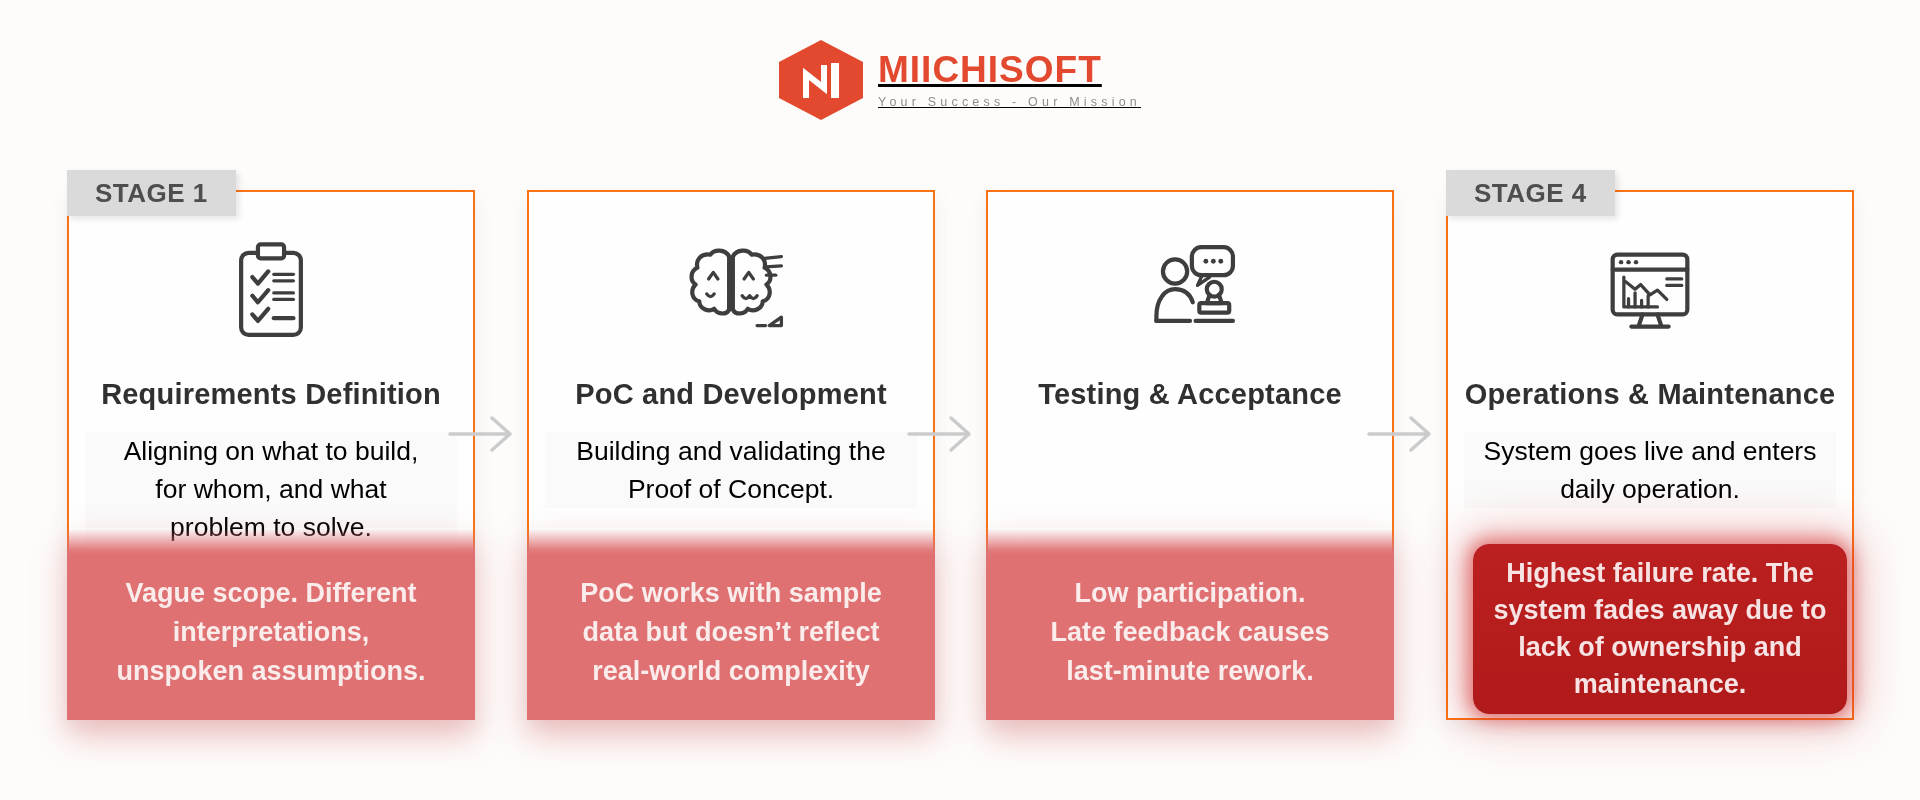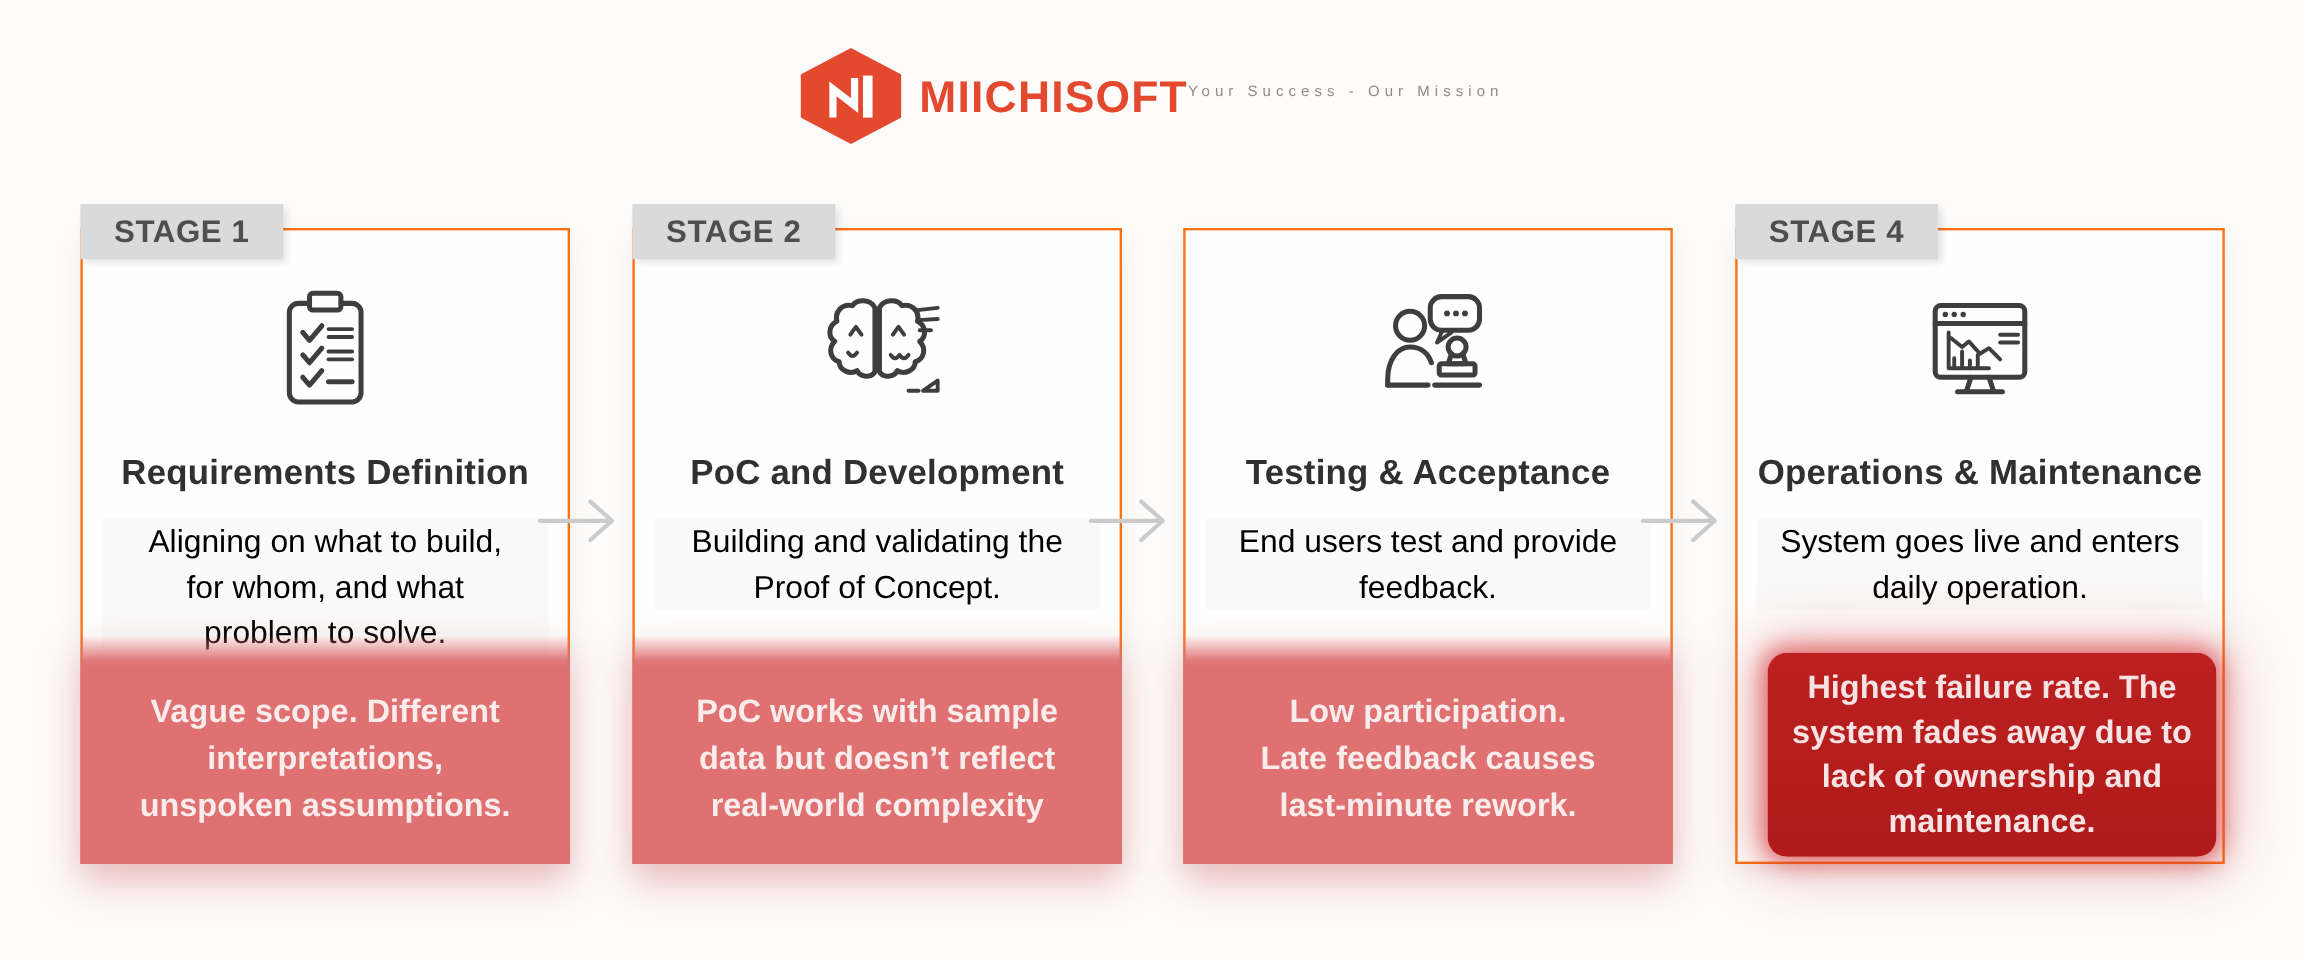--- a/index.html
+++ b/index.html
@@ -7,21 +7,21 @@
     width:1920px; height:800px;
     background:#fdfcfb;
     font-family:"Liberation Sans","DejaVu Sans",sans-serif;
     position:relative; overflow:hidden;
   }
 
   
   .logo { position:absolute; top:40px; left:50%; transform:translateX(-50%);
           display:flex; align-items:center; gap:15px; }
   .logo-hex svg { display:block; }
-  .logo-text { display:flex; flex-direction:row; }
+  .logo-text { display:flex; flex-direction:column;text-decoration:underline; }
   .brand { font-size:37px; font-weight:800; color:#e2492e; letter-spacing:1px; line-height:1; }
   .tagline { margin-top:7px; font-size:12.5px; color:#8f8c8a; letter-spacing:4.2px; font-weight:500; }
 
   
   .card { position:absolute; top:190px; width:408px; height:530px;
           background:#fefefe; border:2px solid #f97316; box-sizing:border-box;
           box-shadow:0 8px 18px rgba(120,120,120,0.10); }
   #card1{left:67px} #card2{left:527px} #card3{left:986px} #card4{left:1446px}
 
   .stage-label { position:absolute; top:-22px; left:-2px; height:46px; padding:0 28px;
@@ -99,21 +99,20 @@
   <div class="card-title">Requirements Definition</div>
   <div class="card-desc">Aligning on what to build,
 for whom, and what
 problem to solve.</div>
   <div class="risk-band">Vague scope. Different
 interpretations,
 unspoken assumptions.</div>
 </div>
 
 <div class="card" id="card2">
-  <div class="stage-label">STAGE 2</div>
   <div class="icon-wrap">
     <svg viewBox="0 0 120 120">
       <path d="M58 22 c-4-8 -16-8 -20-2 c-10-2 -16 6 -14 14 c-8 4 -8 14 -2 18 c-6 6 -4 16 4 18 c0 8 10 12 16 8 c3 6 13 7 16 1 Z"></path>
       <path d="M62 22 c4-8 16-8 20-2 c10-2 16 6 14 14 c8 4 8 14 2 18 c6 6 4 16 -4 18 c0 8 -10 12 -16 8 c-3 6 -13 7 -16 1 Z"></path>
       <path class="thin" d="M36 46 l5 -7 5 7"></path>
       <path class="thin" d="M74 46 l5 -7 5 7"></path>
       <path class="thin" d="M34 62 q4 6 8 0"></path>
       <path class="thin" d="M72 64 q4 6 8 0 q4 6 8 0"></path>
       <line class="thin" x1="96" y1="24" x2="114" y2="22"></line>
       <line class="thin" x1="97" y1="33" x2="114" y2="32"></line>
@@ -141,22 +140,20 @@
       <circle class="fill" cx="77" cy="27" r="2.6"></circle>
       <circle class="fill" cx="85" cy="27" r="2.6"></circle>
       <circle class="fill" cx="93" cy="27" r="2.6"></circle>
       <circle cx="86" cy="57" r="8"></circle>
       <path d="M81 63 l-3 9 h16 l-3 -9"></path>
       <rect x="70" y="72" width="32" height="10" rx="2"></rect>
       <line x1="66" y1="91" x2="106" y2="91"></line>
     </svg>
   </div>
   <div class="card-title">Testing &amp; Acceptance</div>
-  <div class="card-desc">End users test and provide
-feedback.</div>
   <div class="risk-band">Low participation.
 Late feedback causes
 last-minute rework.</div>
 </div>
 
 <div class="card" id="card4">
   <div class="icon-wrap">
     <svg viewBox="0 0 120 120">
       <rect x="20" y="20" width="80" height="64" rx="5"></rect>
       <line x1="20" y1="36" x2="100" y2="36"></line>

